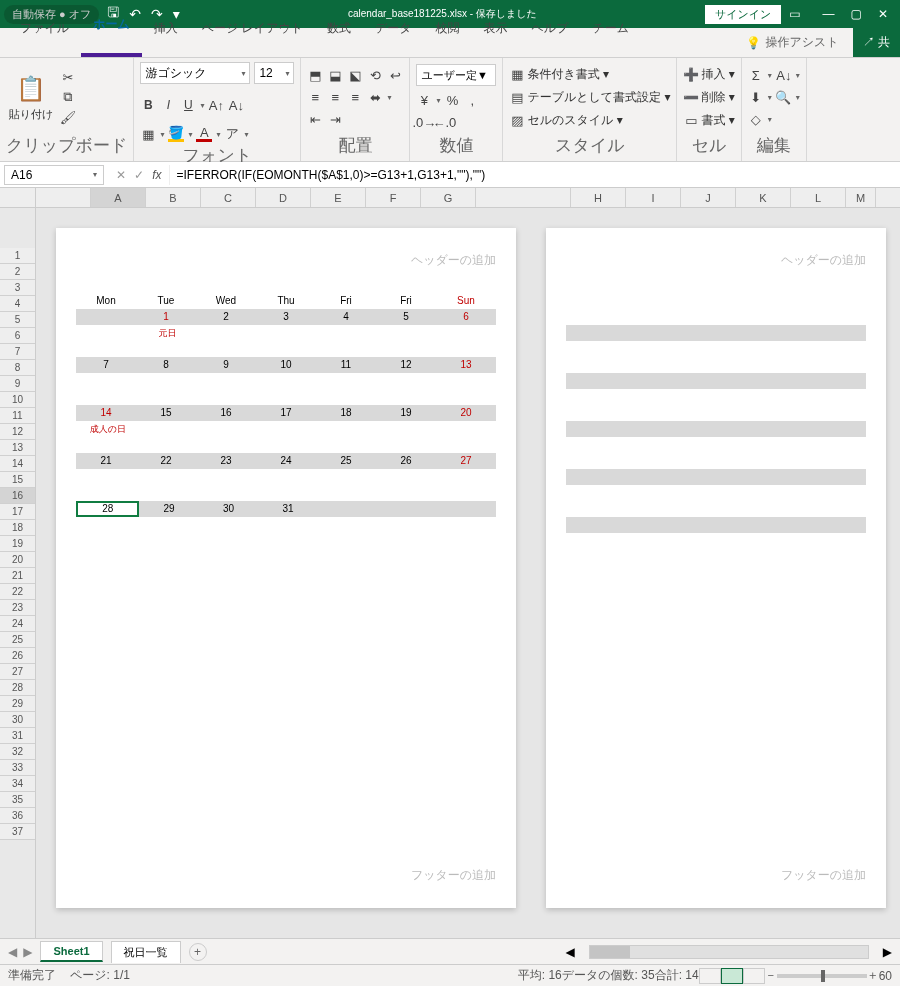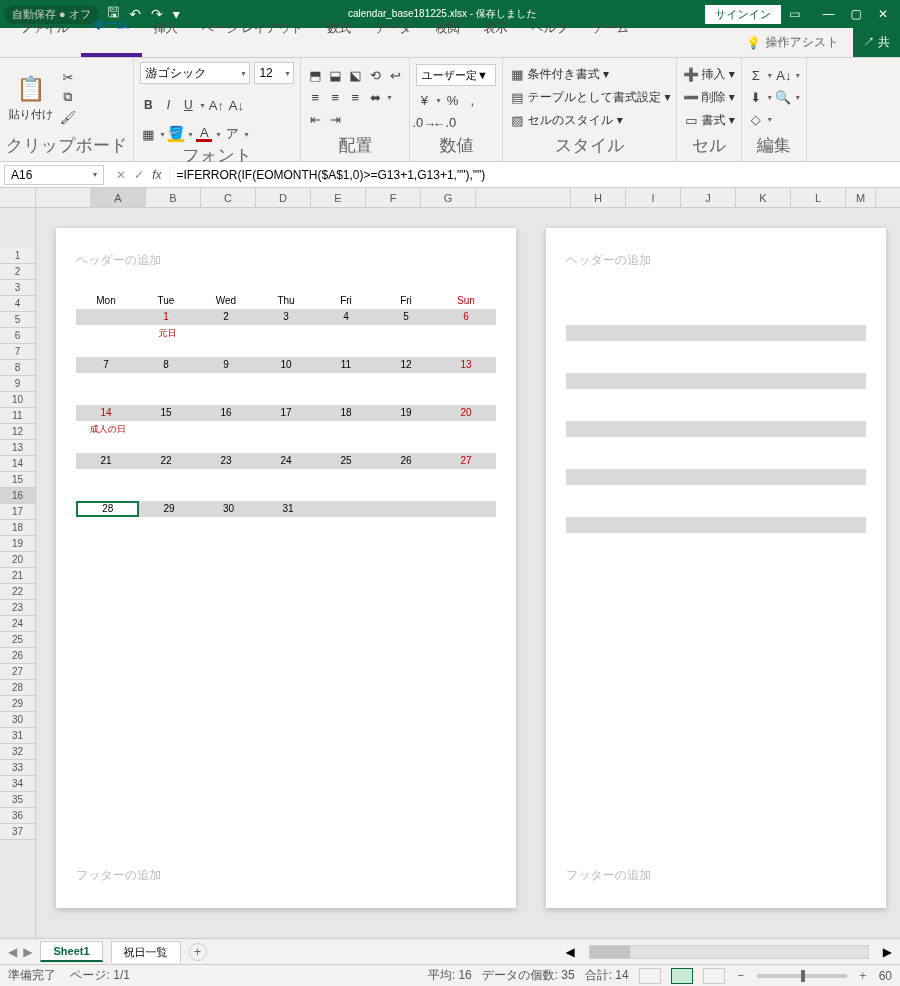--- a/index.html
+++ b/index.html
@@ -37,21 +37,21 @@
 .rowheads{width:36px;background:#e8e8e8;border-right:1px solid #ccc}
 .rh{height:16px;border-bottom:1px solid #d0d0d0;text-align:center;font-size:10px;color:#555;line-height:16px;background:#eee}
 .rh.sel{background:#d4d4d4}
 .colheads{height:20px;display:flex;background:#eee;border-bottom:1px solid #ccc;position:sticky;top:0}
 .ch{border-right:1px solid #d0d0d0;text-align:center;font-size:11px;color:#555;line-height:20px}
 .ch.sel{background:#d4d4d4}
 .sheet-area{flex:1;overflow:hidden;position:relative}
 .pages{display:flex;gap:30px;padding:20px 20px}
 .page{background:#fff;box-shadow:0 2px 6px rgba(0,0,0,.2);width:460px;height:680px;padding:16px 20px;display:flex;flex-direction:column}
 .page2{width:340px}
-.hdr-add,.ftr-add{text-align:left;color:#bbb;font-size:12px;padding:8px 0}
+.hdr-add,.ftr-add{text-align:right;color:#bbb;font-size:12px;padding:8px 0}
 .cal-title{font-size:11px;padding:6px 0}
 .cal{width:100%}
 .cal-row{display:flex;height:16px}
 .cal-row.dates{background:#d9d9d9}
 .cal-cell{flex:1;text-align:center;font-size:10px;line-height:16px}
 .cal-cell.sun,.cal-cell.hol{color:#c00000}
 .cal-cell.sel{border:2px solid #107c41;background:#fff;line-height:12px}
 .note-row{height:16px}
 .note{font-size:9px;color:#c00000;padding-left:2px}
 .gap{height:16px}
@@ -61,21 +61,21 @@
 .body-row{display:flex;flex:1}
 .tabs-bar{height:26px;background:#f3f2f1;border-top:1px solid #ccc;display:flex;align-items:center;padding:0 8px;gap:8px}
 .tabs-bar .nav{color:#888;display:flex;gap:6px}
 .sheet-tab{background:#fff;border:1px solid #ccc;border-bottom:none;padding:3px 12px;font-size:11px}
 .sheet-tab.active{border-bottom:2px solid #0b6a3d;color:#0b6a3d;font-weight:bold}
 .add-sheet{width:18px;height:18px;border:1px solid #ccc;border-radius:50%;text-align:center;line-height:16px;color:#666}
 .hscroll{flex:1;display:flex;align-items:center;justify-content:flex-end}
 .hscroll .track{width:280px;height:14px;background:#e0e0e0;border:1px solid #ccc;position:relative;margin:0 14px}
 .hscroll .thumb{position:absolute;left:0;width:40px;height:12px;background:#c4c4c4}
 .status{height:22px;background:#f3f2f1;border-top:1px solid #ccc;display:flex;align-items:center;padding:0 8px;font-size:11px;color:#555;gap:14px}
-.status .right{margin-left:auto;display:flex;align-items:center;gap:10px}
+.status .right{margin-left:auto;display:flex;align-items:center;}
 .view-btn{width:22px;height:16px;border:1px solid #ccc;display:inline-block}
 .view-btn.active{background:#c9e8d6;border-color:#0b6a3d}
 .zoom-track{width:90px;height:4px;background:#ccc;position:relative}
 .zoom-thumb{position:absolute;left:44px;top:-4px;width:4px;height:12px;background:#666}
 </style>
 </head>
 <body>
 
 <div class="titlebar">
   <span class="autosave">自動保存 ● オフ</span>

